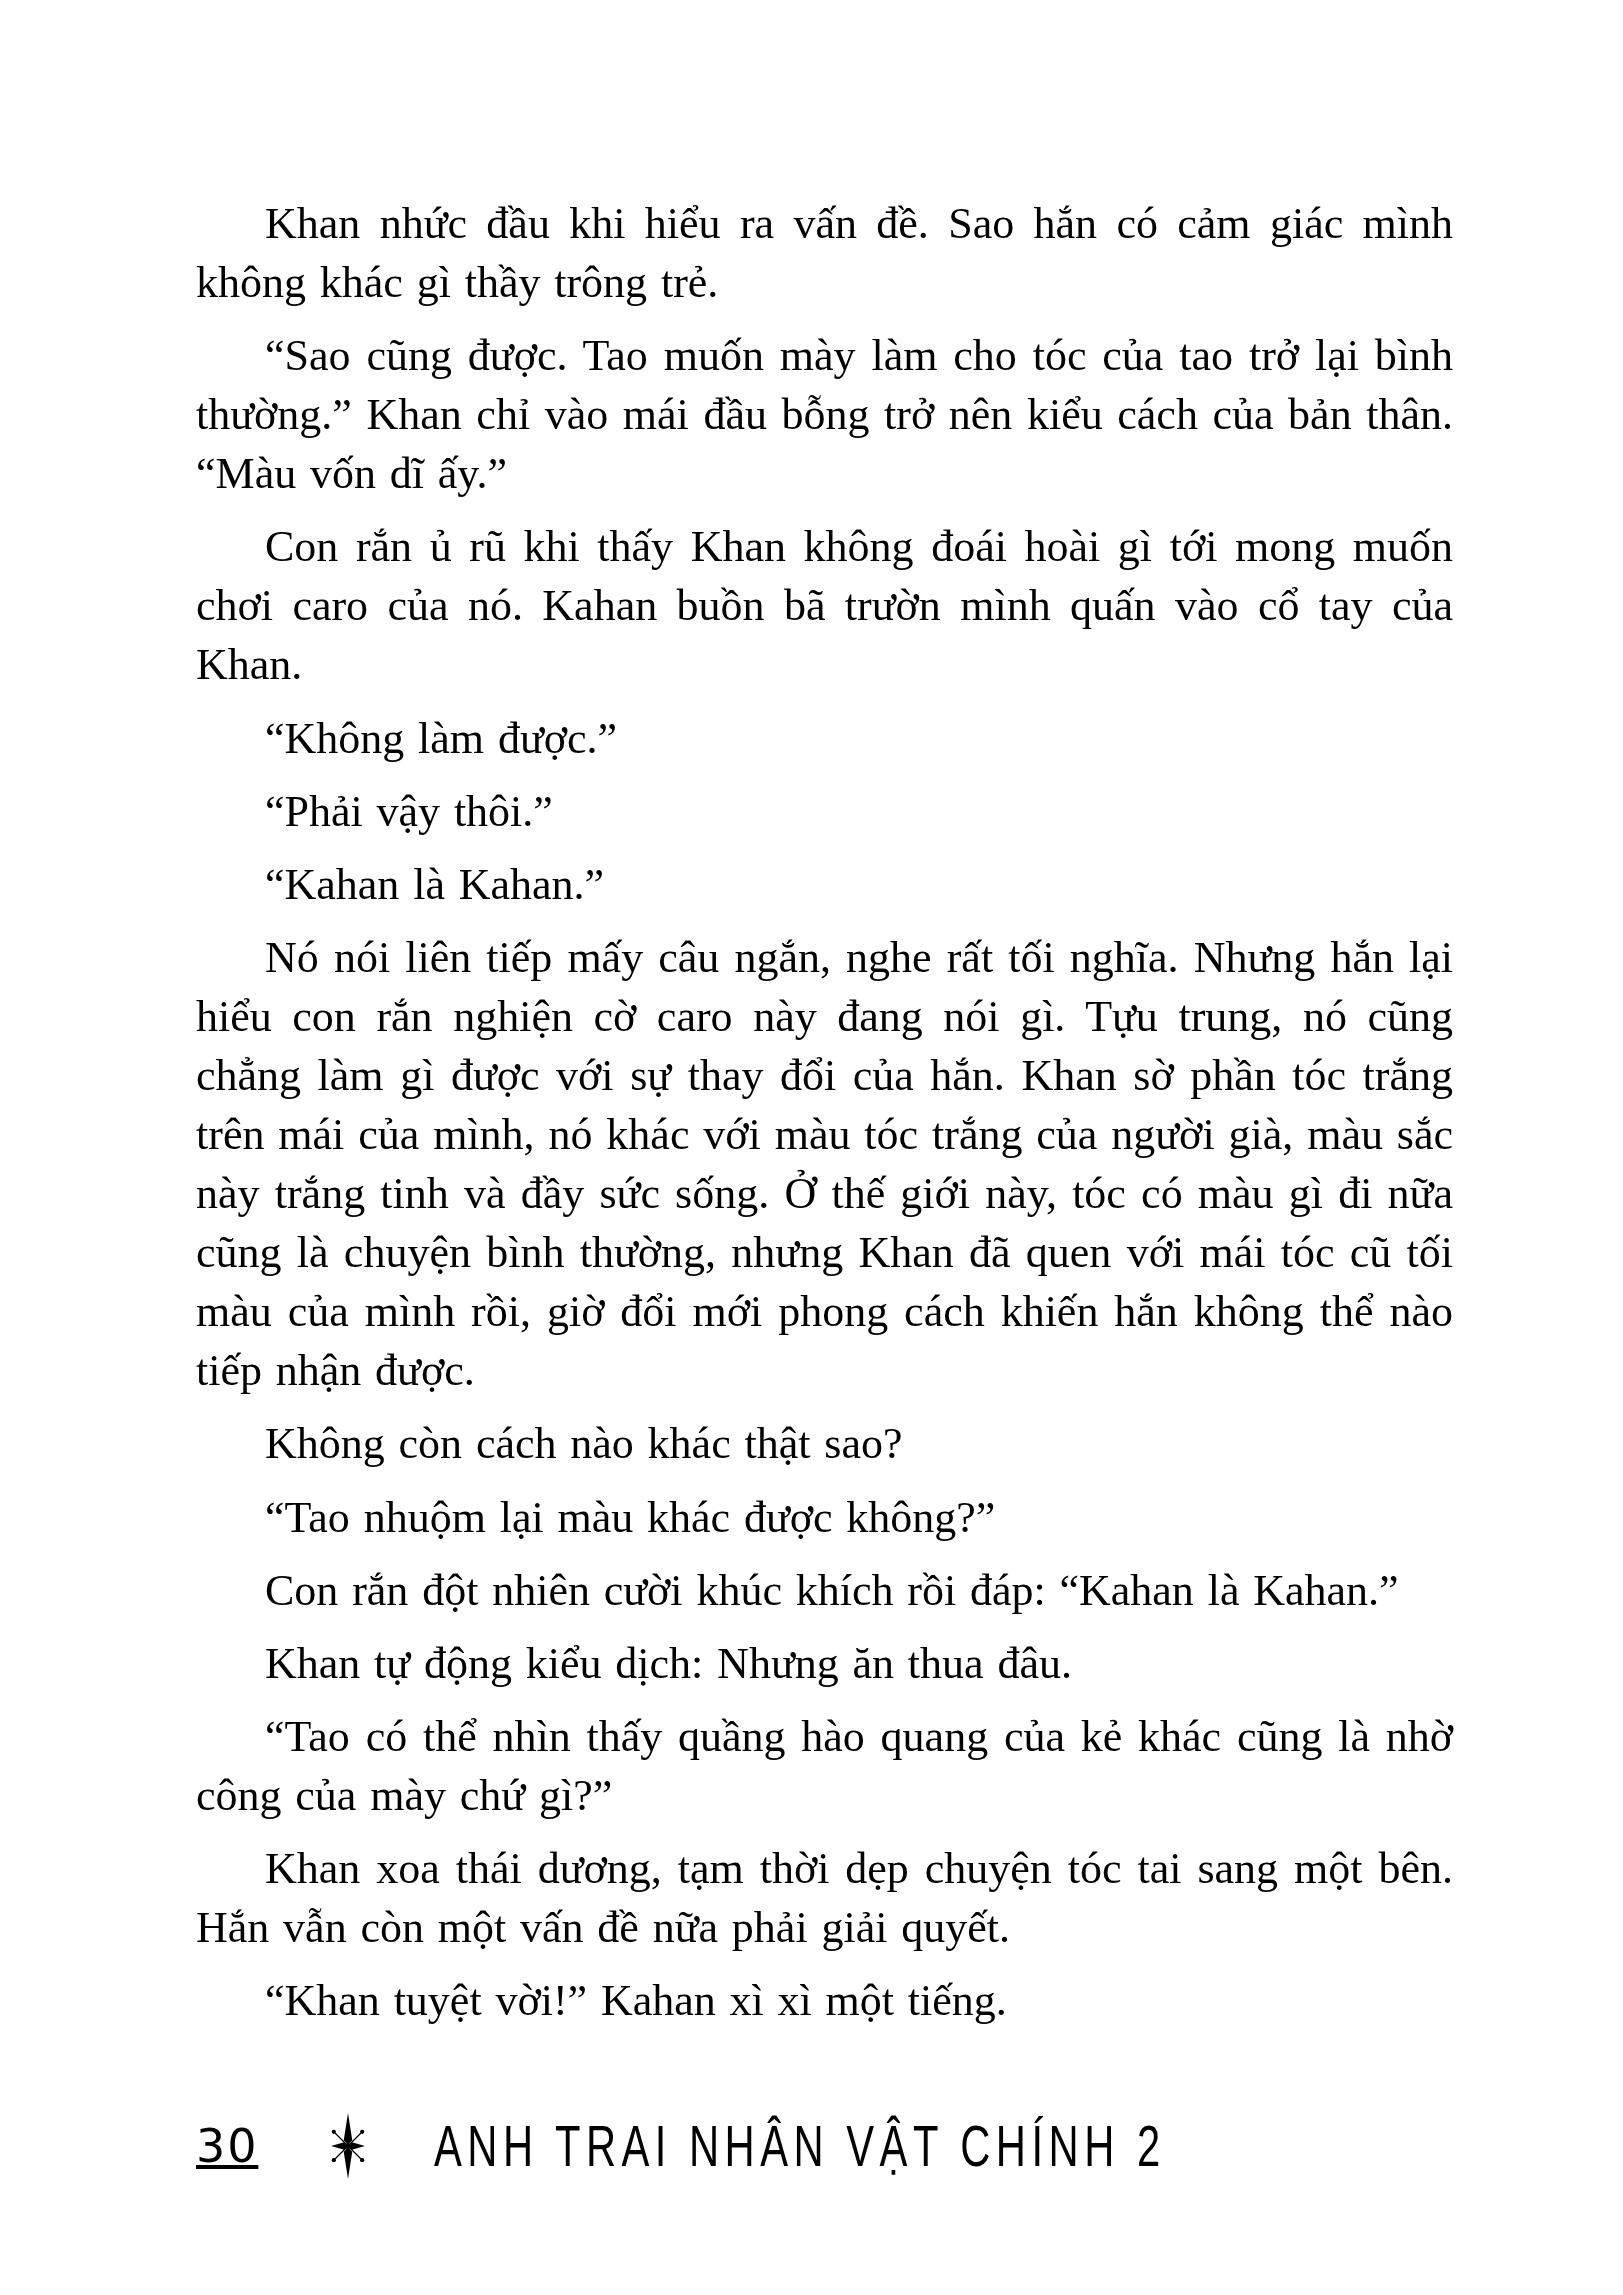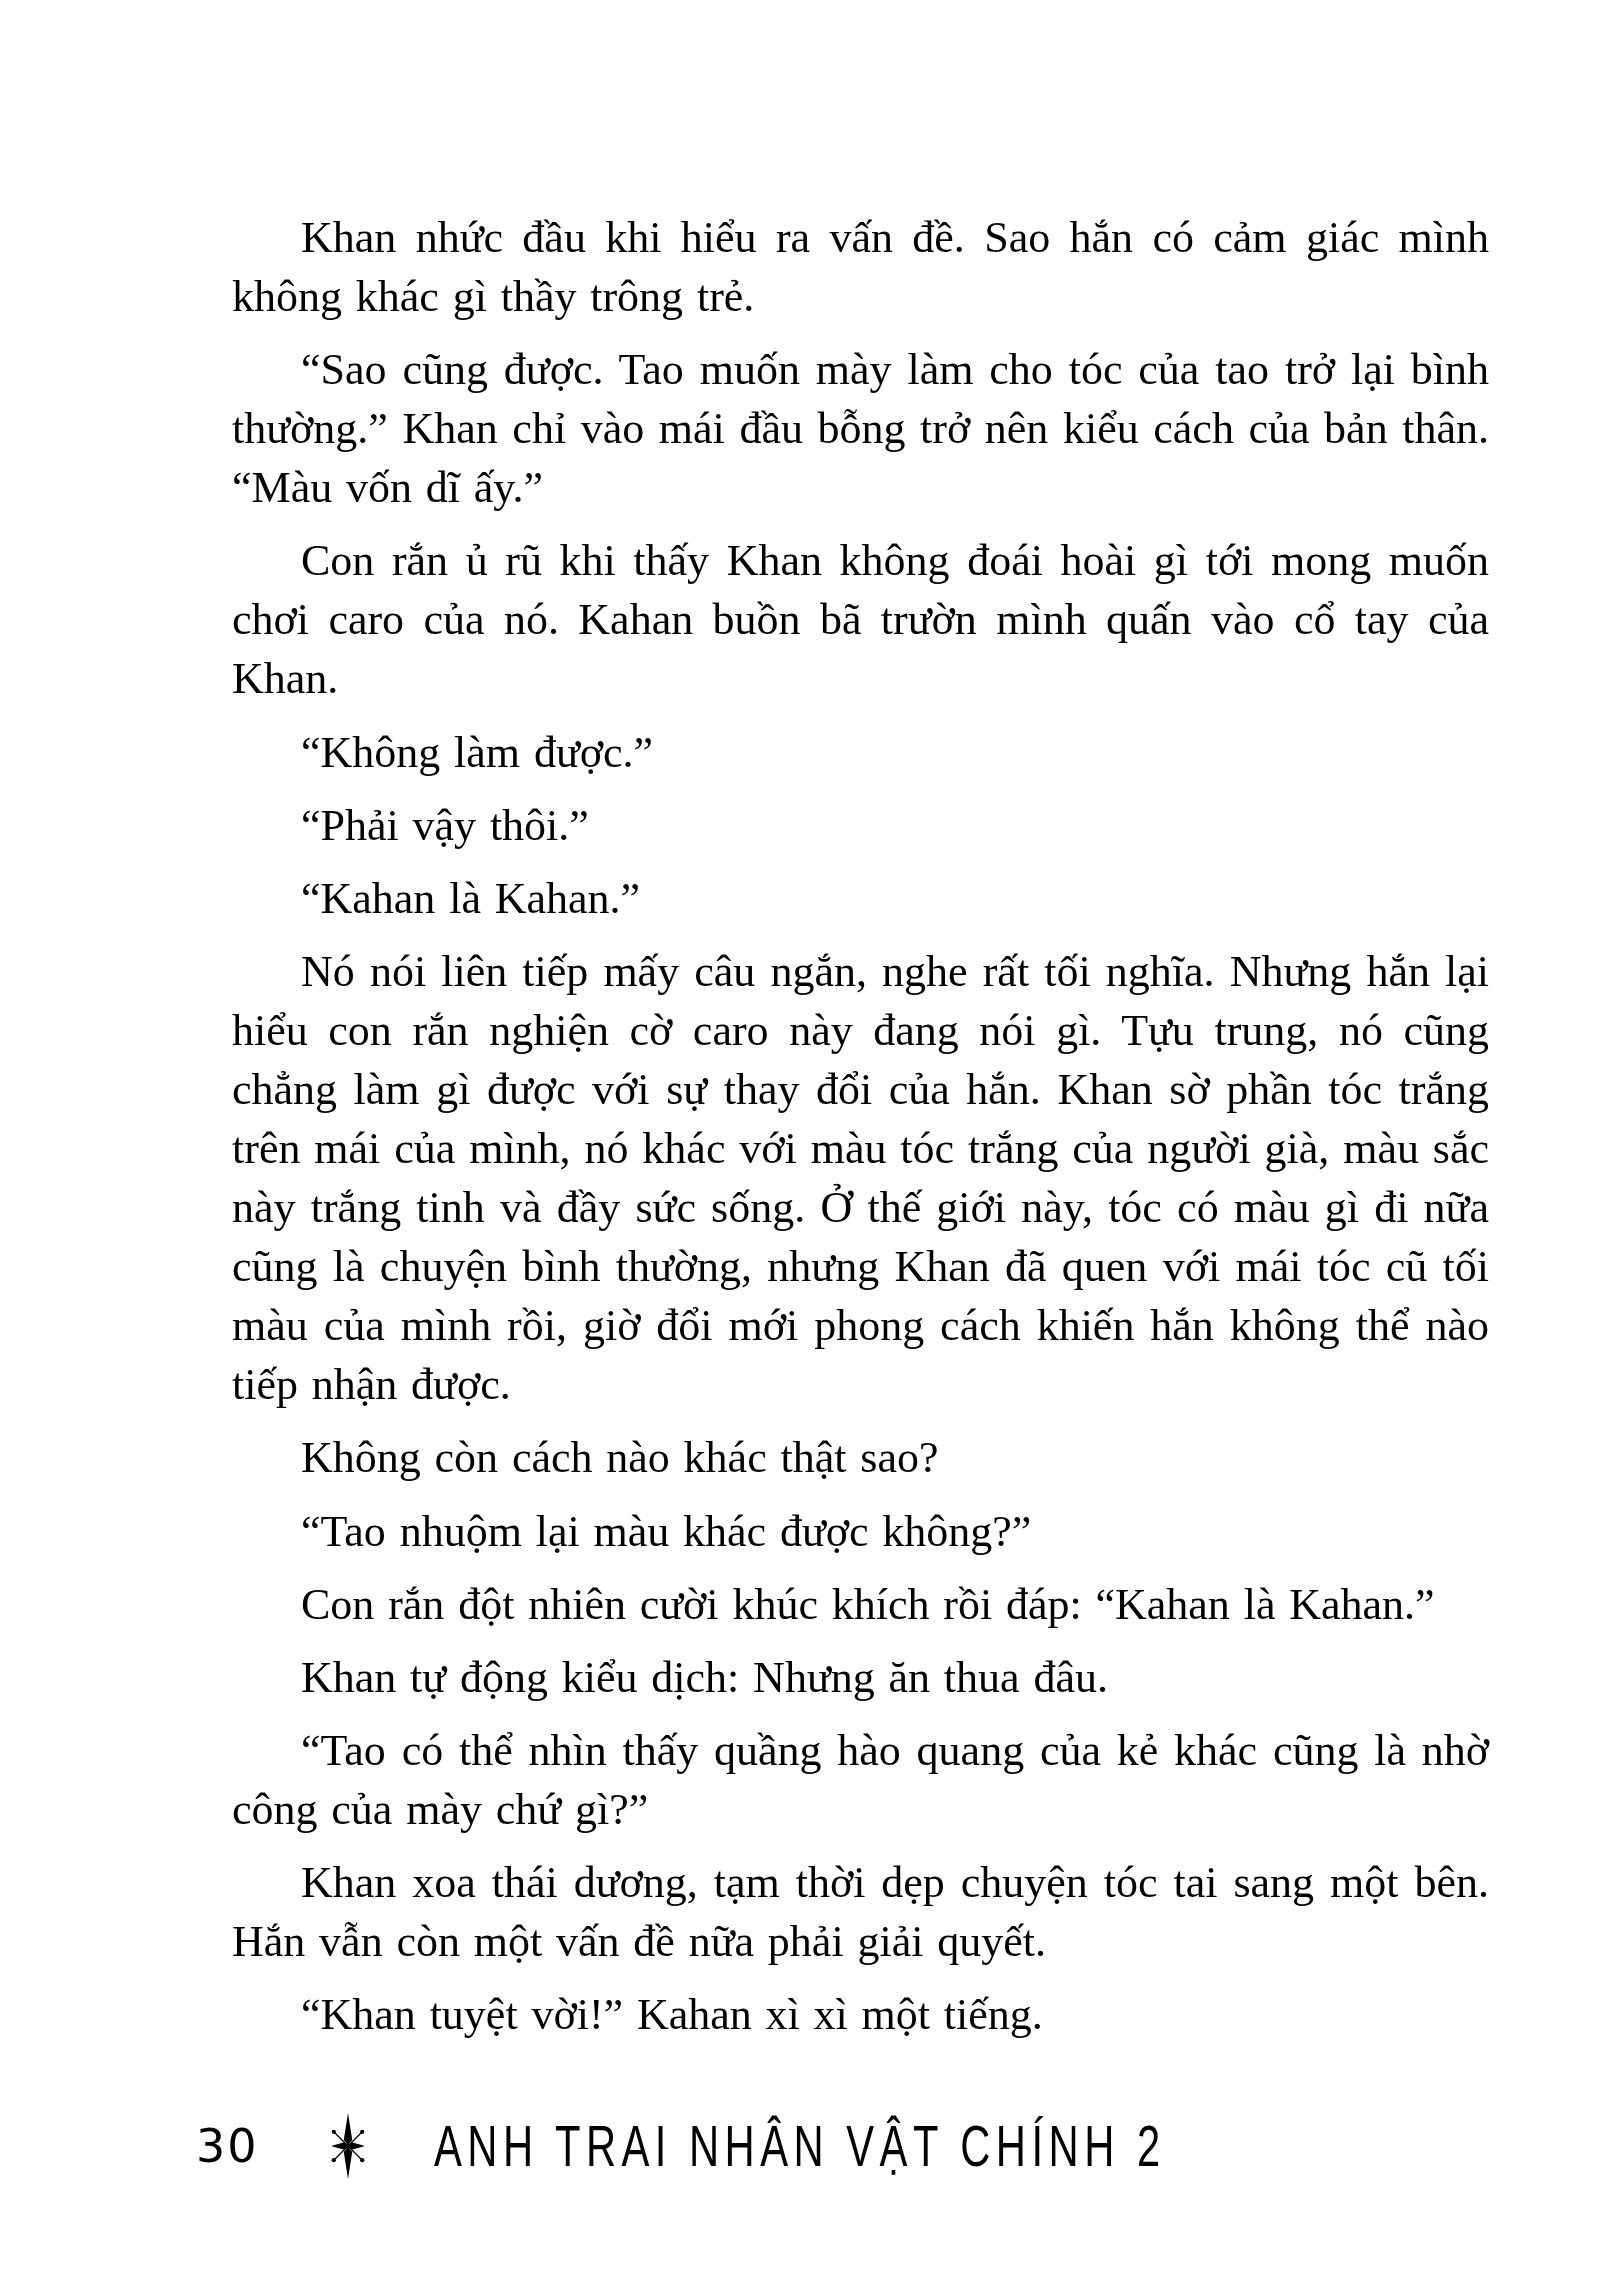--- a/index.html
+++ b/index.html
@@ -12,23 +12,22 @@
     width: 1623px;
     height: 2295px;
     background: #ffffff;
     color: #000000;
     font-family: "Liberation Serif", serif;
     overflow: hidden;
   }
   .page-text {
     position: absolute;
     left: 196px;
-    top: 208px;
+    top: 194px;
     width: 1257px;
-    margin-left: 36px;
   }
   p.para {
     margin: 0 0 14.2px 0;
     font-size: 44px;
     line-height: 59px;
     text-align: justify;
     text-indent: 69px;
     word-spacing: 2.8px;
   }
   p.para .em {
@@ -39,20 +38,21 @@
     top: 2108px;
     display: flex;
     align-items: center;
     height: 76px;
   }
   .page-num {
     font-family: "DejaVu Sans", sans-serif;
     font-size: 46px;
     line-height: 1;
     letter-spacing: 1.9px;
+    text-decoration: underline;
   }
   .ornament {
     margin-left: 69px;
     display: block;
   }
   .book-title {
     margin-left: 65px;
     font-family: "Liberation Sans", sans-serif;
     font-size: 58px;
     line-height: 1;

